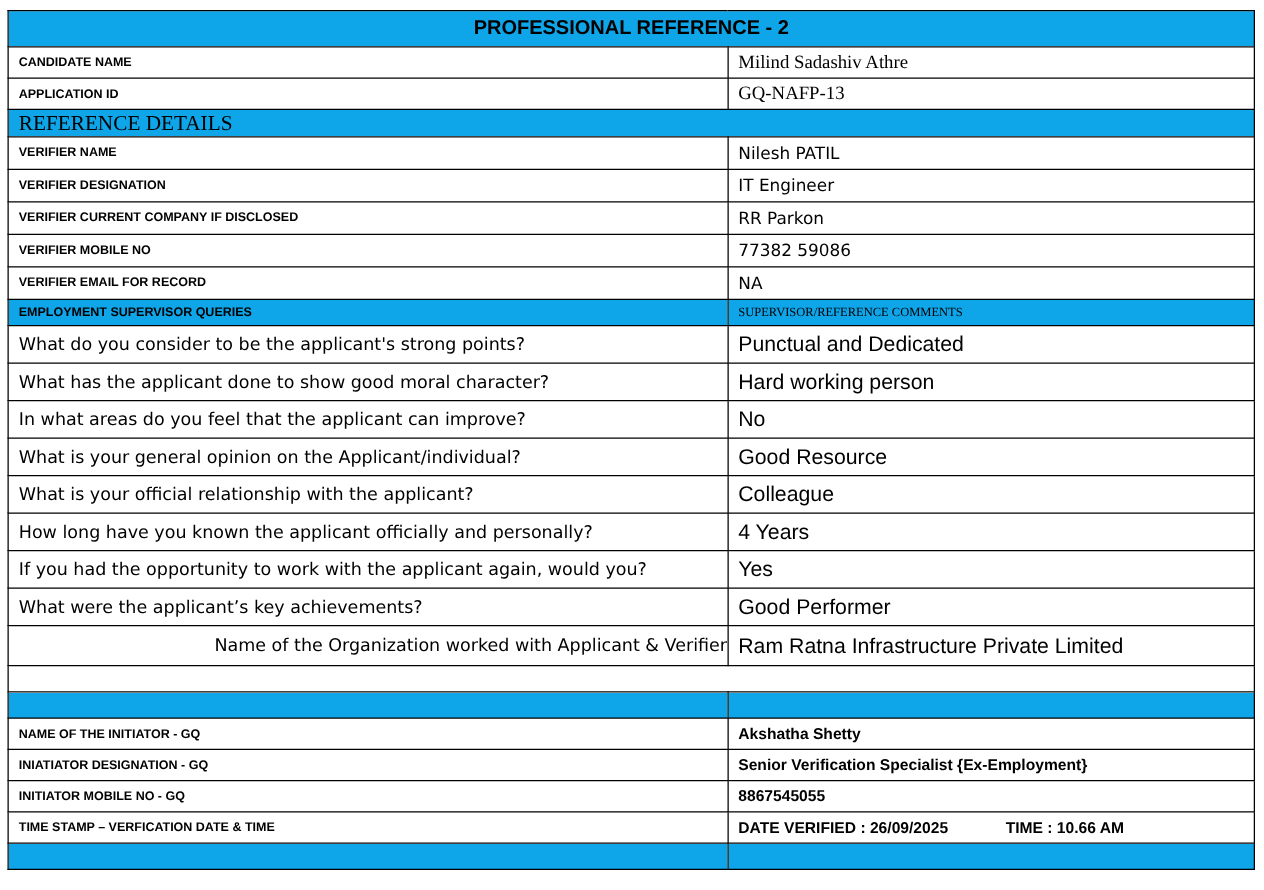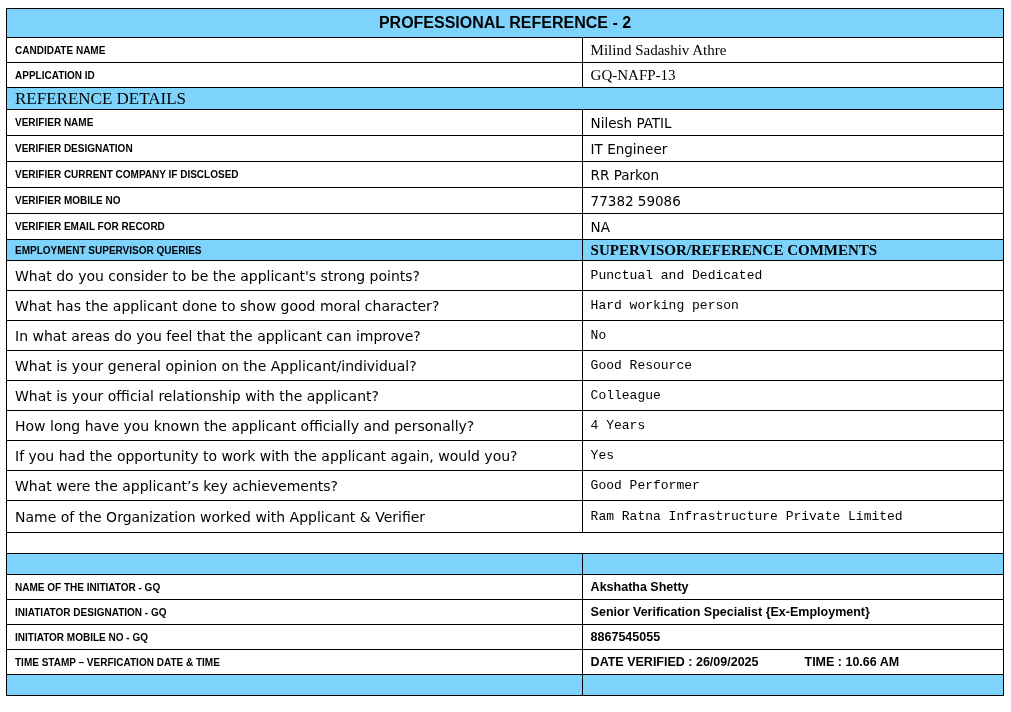--- a/index.html
+++ b/index.html
@@ -7,38 +7,38 @@
   .sheet {
     position: absolute; left: 6px; top: 8px; width: 998px;
     border-collapse: collapse; table-layout: fixed;
   }
   .sheet td {
     border: 1px solid #000; padding: 0 0 0 8px; overflow: hidden; white-space: nowrap;
     vertical-align: middle; color: #000;
   }
   .c1 { width: 571px; }
   .c2 { width: 418px; }
-  .blue { background: #7dd3fc; }
+  .blue { background: #0ea5e9; }
   .title {
     text-align: center; font-family: "Liberation Sans", sans-serif; font-weight: bold;
     font-size: 16px; padding: 0 !important; height: 28px;
   }
   .lbl { font-family: "Liberation Sans", sans-serif; font-weight: bold; font-size: 10px; }
   .serif { font-family: "Liberation Serif", serif; font-size: 15px; }
   .sans { font-family: "DejaVu Sans", sans-serif; font-size: 13.5px; }
   .q { font-family: "DejaVu Sans", sans-serif; font-size: 14px; }
-  .ans { font-family: Liberation Mono, monospace; font-size: 13px; }
+  .ans { font-family: Liberation Sans, sans-serif; font-size: 17px; }
   .sechead { font-family: "Liberation Serif", serif; font-size: 17px; }
-  .comhead { font-family: "Liberation Serif", serif; font-weight: bold; font-size: 15px; }
+  .comhead { font-family: "Liberation Serif", serif; font-weight: normal; font-size: 10px; }
   .boldval { font-family: "Liberation Sans", sans-serif; font-weight: bold; font-size: 12.5px; margin-top: 35px; }
   .h25 { height: 24px; }
   .h26 { height: 25px; }
   .h22 { height: 21px; }
   .h30 { height: 29px; }
-  .h31 { height: 31px; }
+  .h31 { height: 31px; text-align: right; }
   .h20 { height: 20px; margin-left: 44px; }
   .gap { display: inline-block; width: 46px; }
 </style>
 </head>
 <body>
 
 <table class="sheet">
   <colgroup>
       <col class="c1">
       <col class="c2">

